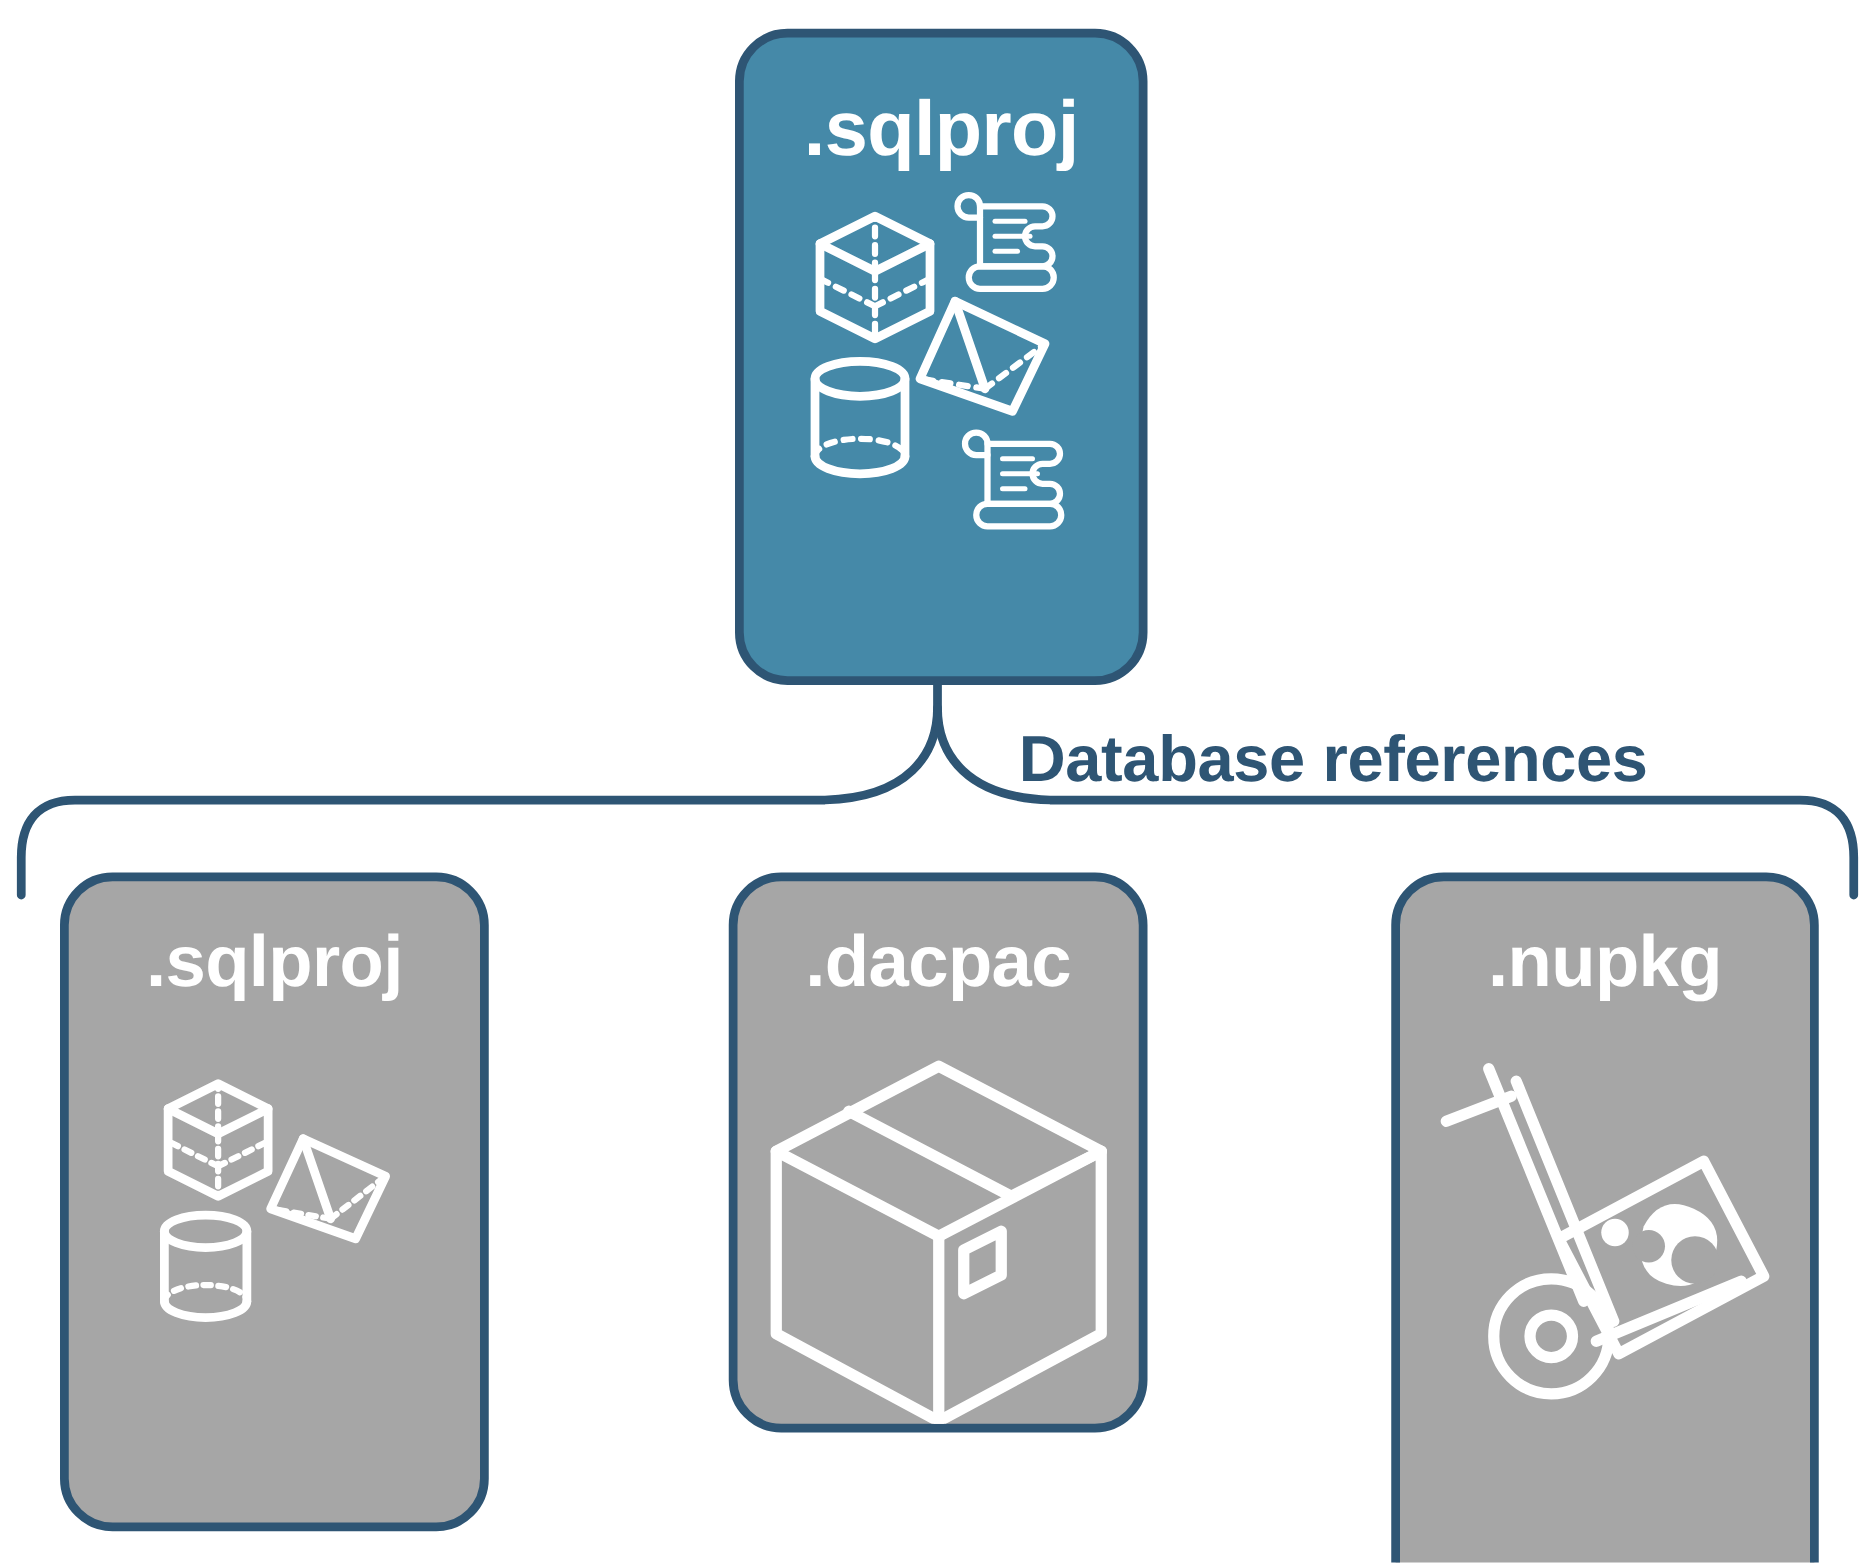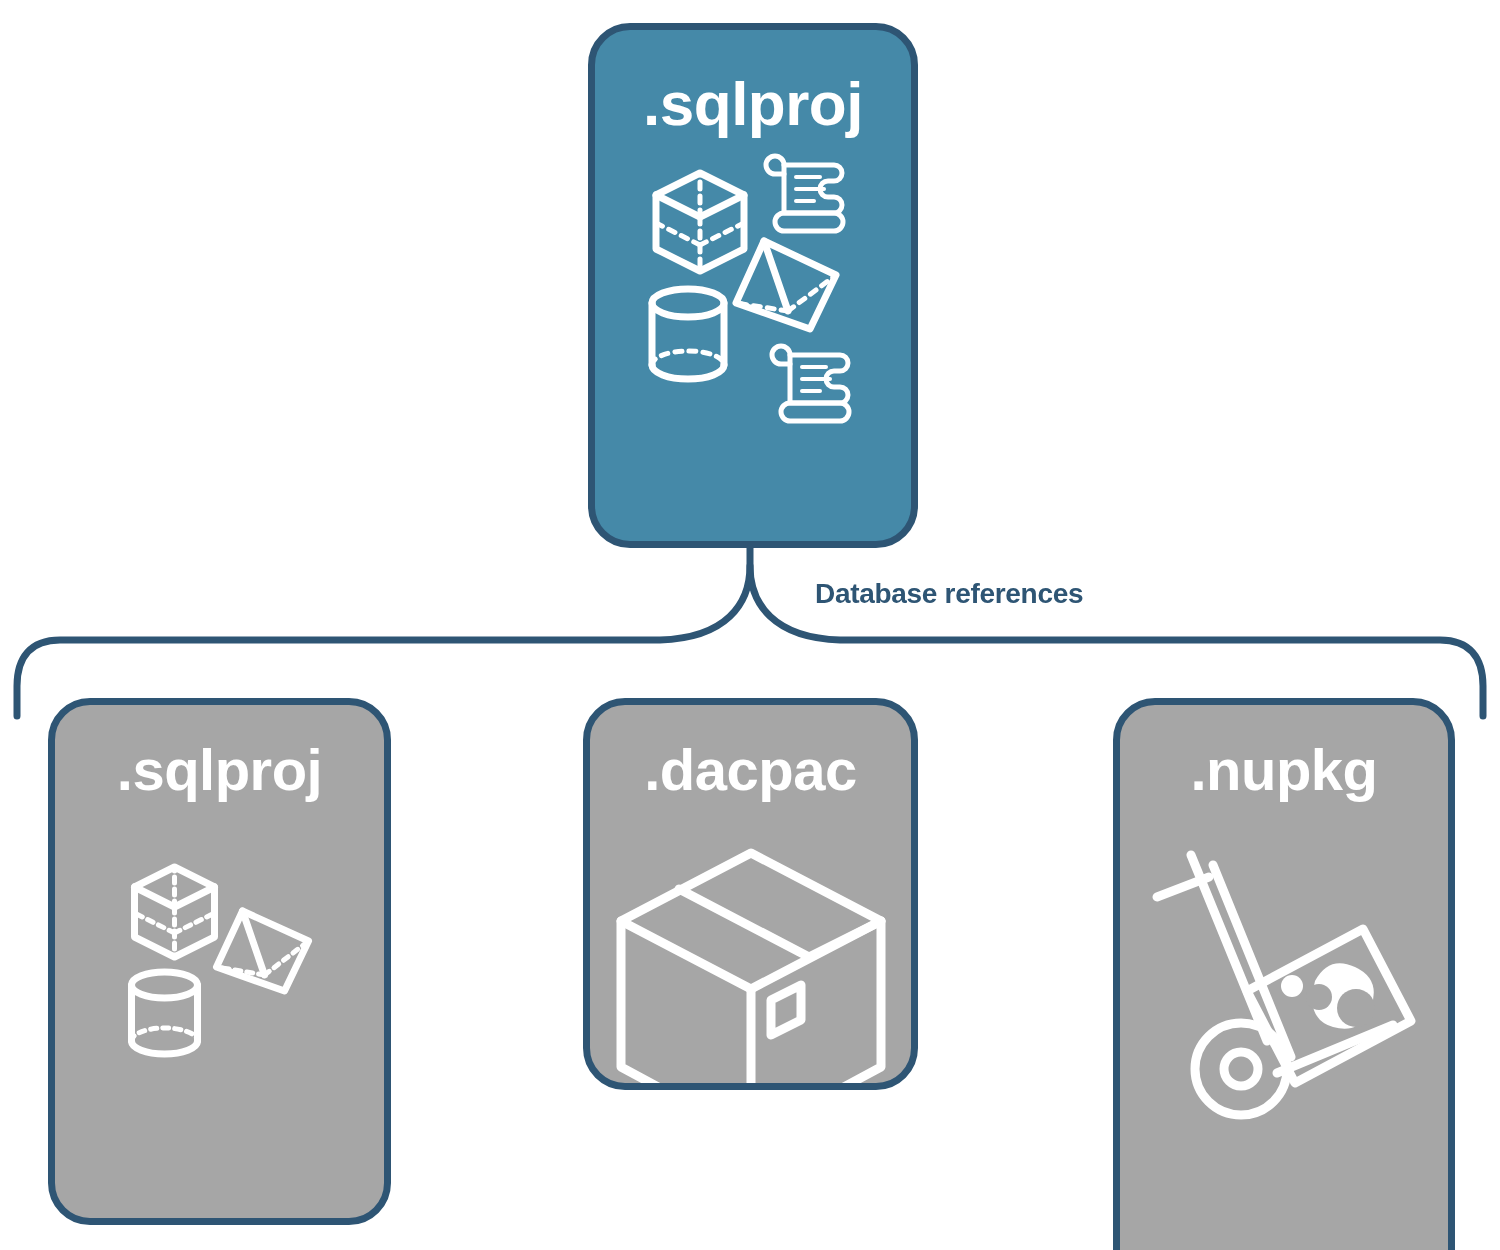--- a/index.html
+++ b/index.html
@@ -77,21 +77,21 @@
   #card-sqlproj {
     left: 48px;
     top: 698px;
     width: 343px;
     height: 527px;
   }
   #card-dacpac {
     left: 583px;
     top: 698px;
     width: 335px;
-    height: 392px;
+    height: 448px;
   }
   #card-nupkg {
     left: 1113px;
     top: 698px;
     width: 342px;
     height: 676px;
   }
 
   
   #bracket {
@@ -101,21 +101,21 @@
     width: 1500px;
     height: 190px;
     pointer-events: none;
   }
 
   
   #bracket-label {
     position: absolute;
     left: 815px;
     top: 578px;
-    font-size: 28px;
+    font-size: 52px;
     font-weight: bold;
     color: #2e5574;
     white-space: nowrap;
     letter-spacing: -0.3px;
     user-select: none;
   }
 </style>
 </head>
 <body>
 

